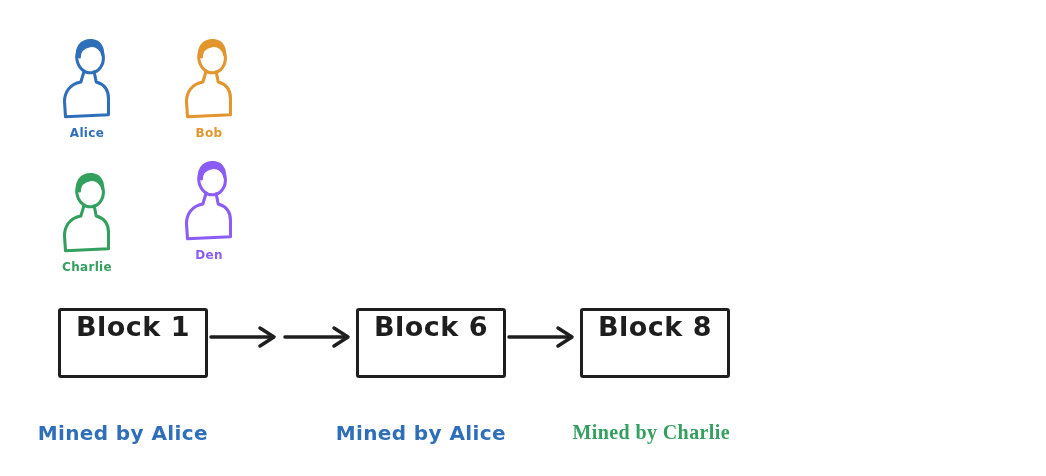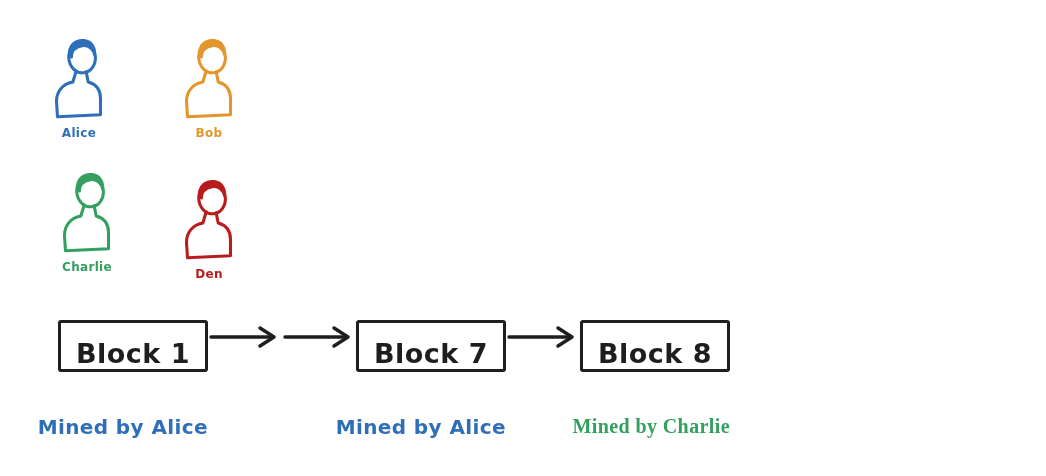--- a/index.html
+++ b/index.html
@@ -41,32 +41,31 @@
   }
   .block-col {
     display: flex;
     flex-direction: column;
     align-items: center;
     width: 150px;
   }
   .block-box {
     box-sizing: border-box;
     width: 150px;
-    height: 52px;
+    height: 70px;
     border: 3px solid #1e1e1e;
     border-radius: 3px;
     background: #ffffff;
     display: flex;
-    align-items: flex-end;
+    align-items: flex-start;
     justify-content: center;
     font-size: 27px;
     font-weight: 600;
     color: #1e1e1e;
     letter-spacing: 0.5px;
-    margin-top: 12px;
   }
   .caption-wrap {
     margin-top: 43px;
     width: 100%;
     display: flex;
     justify-content: flex-end;
   }
   .caption {
     white-space: nowrap;
     font-size: 20px;
@@ -78,21 +77,21 @@
     height: 26px;
     margin-top: 16px;
     flex: 0 0 auto;
   }
 </style>
 </head>
 <body>
 
 <div class="canvas">
 
-  <div class="person" style="left: 36px; top: 36px; color: rgb(47, 111, 186);">
+  <div class="person" style="left: 44px; top: 36px; color: rgb(47, 111, 186);">
     <svg viewBox="0 0 60 86" width="62" height="88">
       <g fill="none" stroke="currentColor" stroke-width="3" stroke-linecap="round" stroke-linejoin="round">
         <path d="M21 20 C18 8 28 3 35 4 C43 5 47 12 45 19 C44 13 39 9 33 10 C27 11 23 14 23 21 Z" fill="currentColor" stroke-width="2"></path>
         <ellipse cx="33" cy="21" rx="13" ry="15" transform="rotate(-6 33 21)"></ellipse>
         <path d="M27 35 L24 45 C13 47 8 55 8 64 L9 79 L51 77 L51 61 C51 51 46 47 39 45 L37 35"></path>
       </g>
     </svg>
     <div class="person-name">Alice</div>
   </div>
 
@@ -111,21 +110,21 @@
     <svg viewBox="0 0 60 86" width="62" height="88">
       <g fill="none" stroke="currentColor" stroke-width="3" stroke-linecap="round" stroke-linejoin="round">
         <path d="M21 20 C18 8 28 3 35 4 C43 5 47 12 45 19 C44 13 39 9 33 10 C27 11 23 14 23 21 Z" fill="currentColor" stroke-width="2"></path>
         <ellipse cx="33" cy="21" rx="13" ry="15" transform="rotate(-6 33 21)"></ellipse>
         <path d="M27 35 L24 45 C13 47 8 55 8 64 L9 79 L51 77 L51 61 C51 51 46 47 39 45 L37 35"></path>
       </g>
     </svg>
     <div class="person-name">Bob</div>
   </div>
 
-  <div class="person" style="left: 166px; top: 177px; color: #b91c1c;">
+  <div class="person" style="left: 166px; top: 158px; color: #8b5cf6;">
     <svg viewBox="0 0 60 86" width="62" height="88">
       <g fill="none" stroke="currentColor" stroke-width="3" stroke-linecap="round" stroke-linejoin="round">
         <path d="M21 20 C18 8 28 3 35 4 C43 5 47 12 45 19 C44 13 39 9 33 10 C27 11 23 14 23 21 Z" fill="currentColor" stroke-width="2"></path>
         <ellipse cx="33" cy="21" rx="13" ry="15" transform="rotate(-6 33 21)"></ellipse>
         <path d="M27 35 L24 45 C13 47 8 55 8 64 L9 79 L51 77 L51 61 C51 51 46 47 39 45 L37 35"></path>
       </g>
     </svg>
     <div class="person-name">Den</div>
   </div>
 
@@ -150,21 +149,21 @@
 
     <svg class="arrow" viewBox="0 0 74 26">
       <g fill="none" stroke="#1e1e1e" stroke-width="3.5" stroke-linecap="round" stroke-linejoin="round">
         <path d="M3 13 L64 13"></path>
         <path d="M52 4 L66 13 L52 22"></path>
       </g>
     </svg>
 
     <div class="block-col">
       <div class="block-box">
-        <span>Block 7</span>
+        <span>Block 6</span>
       </div>
       <div class="caption-wrap">
         <span class="caption" style="color: rgb(47, 111, 186);">Mined by Alice</span>
       </div>
     </div>
 
     <svg class="arrow" viewBox="0 0 74 26">
       <g fill="none" stroke="#1e1e1e" stroke-width="3.5" stroke-linecap="round" stroke-linejoin="round">
         <path d="M3 13 L64 13"></path>
         <path d="M52 4 L66 13 L52 22"></path>

